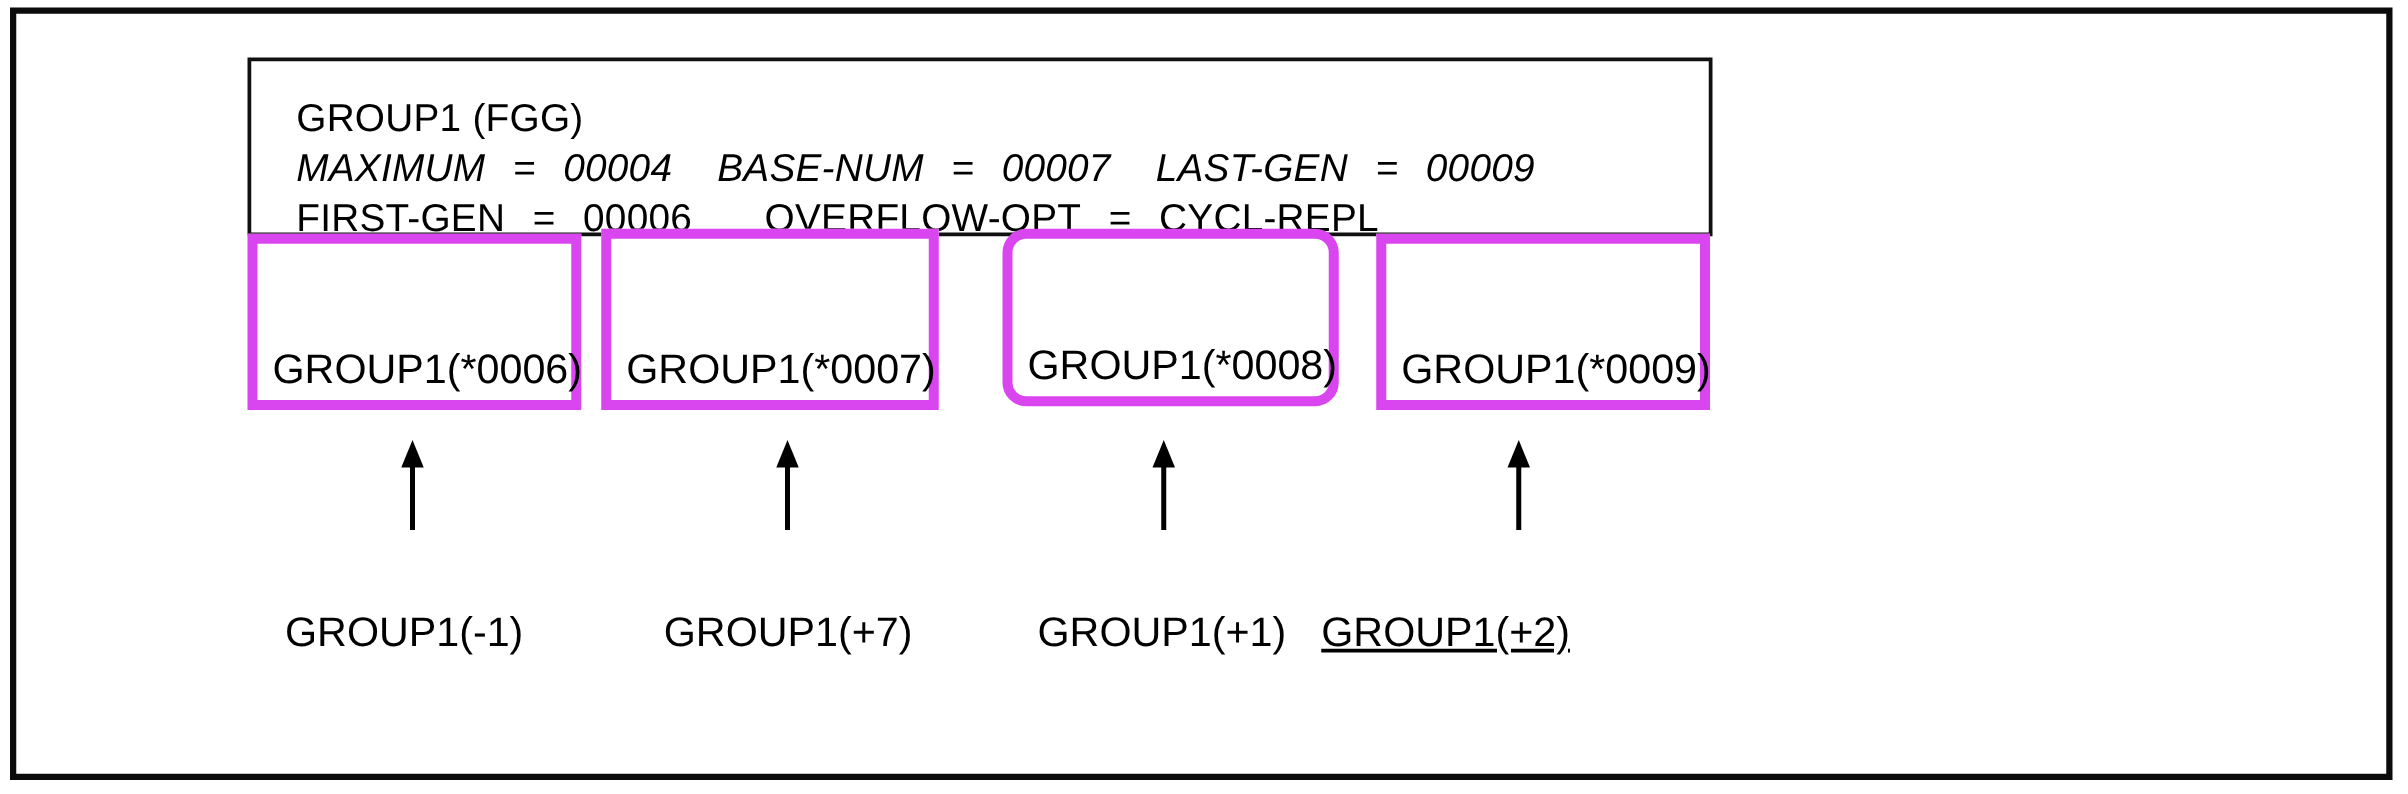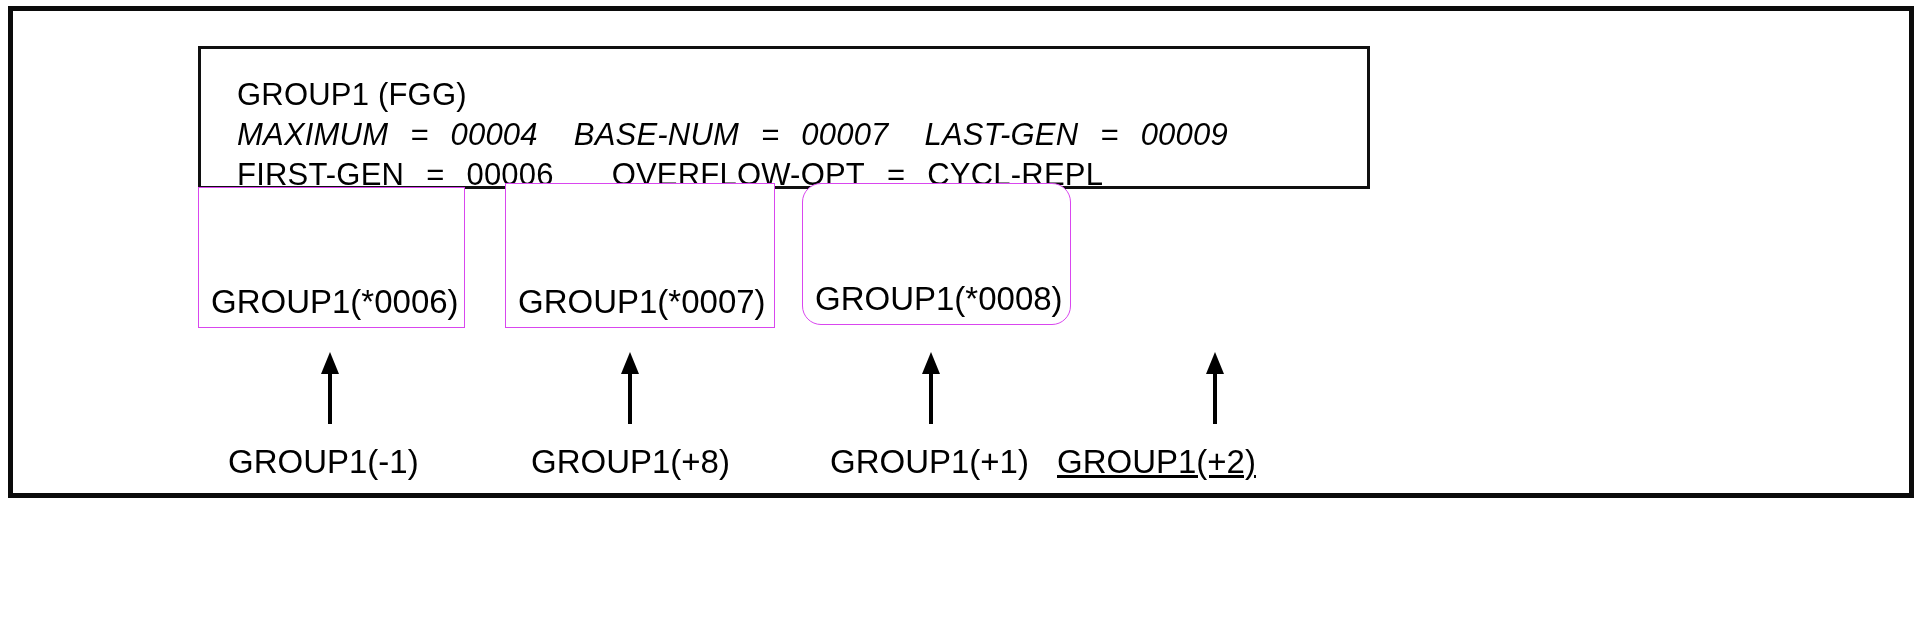--- a/index.html
+++ b/index.html
@@ -18,21 +18,21 @@
     color: #000000;
     overflow: hidden;
   }
 
   
   #outer-frame {
     position: absolute;
     left: 8px;
     top: 6px;
     width: 1906px;
-    height: 492px;
+    height: 618px;
     border: 5px solid #0b0b0b;
     box-sizing: border-box;
     background: #ffffff;
   }
 
   
   #header-box {
     position: absolute;
     left: 185px;
     top: 35px;
@@ -55,35 +55,35 @@
   #hdr-line-2 { top: 70px; font-style: italic; }
   #hdr-line-3 { top: 110px; }
 
   .hdr-seg { display: inline; }
   .hdr-gap-sm { display: inline-block; width: 22px; }
   .hdr-gap-lg { display: inline-block; width: 36px; }
 
   
   .gen-box {
     position: absolute;
-    border: 1px solid #d946ef;
+    border: 8px solid #d946ef;
     box-sizing: border-box;
     background: #ffffff;
   }
   .gen-label {
     position: absolute;
     left: 12px;
     bottom: 8px;
     font-size: 33px;
     line-height: 34px;
     white-space: nowrap;
   }
 
   #gen-box-0 { left: 185px;  top: 176px; width: 267px; height: 141px; }
-  #gen-box-1 { left: 492px;  top: 172px; width: 270px; height: 145px; }
+  #gen-box-1 { left: 468px;  top: 172px; width: 270px; height: 145px; }
   #gen-box-2 { left: 789px;  top: 172px; width: 269px; height: 142px; border-radius: 19px; }
   #gen-box-3 { left: 1088px; top: 176px; width: 267px; height: 141px; }
 
   
   .arrow {
     position: absolute;
     width: 30px;
     height: 72px;
   }
   .arrow .shaft {
@@ -109,20 +109,21 @@
   #arrow-2 { left: 903px;  top: 341px; }
   #arrow-3 { left: 1187px; top: 341px; }
 
   
   .rel-label {
     position: absolute;
     font-size: 33px;
     line-height: 34px;
     white-space: nowrap;
     text-align: center;
+    margin-top: 44px;
   }
   #rel-label-0 { left: 215px;  top: 434px; }
   #rel-label-1 { left: 518px;  top: 434px; }
   #rel-label-2 { left: 817px;  top: 434px; }
   #rel-label-3 { left: 1044px; top: 434px; text-decoration: underline; }
 </style>
 </head>
 <body>
 
 <div id="stage">
@@ -144,37 +145,40 @@
     </div>
 
     <div class="gen-box" id="gen-box-1">
       <span class="gen-label">GROUP1(*0007)</span>
     </div>
 
     <div class="gen-box" id="gen-box-2">
       <span class="gen-label">GROUP1(*0008)</span>
     </div>
 
+    <div class="gen-box" id="gen-box-3">
+      <span class="gen-label">GROUP1(*0009)</span>
+    </div>
 
     <div class="arrow" id="arrow-0">
       <span class="head"></span>
       <span class="shaft"></span>
     </div>
     <div class="arrow" id="arrow-1">
       <span class="head"></span>
       <span class="shaft"></span>
     </div>
     <div class="arrow" id="arrow-2">
       <span class="head"></span>
       <span class="shaft"></span>
     </div>
     <div class="arrow" id="arrow-3">
       <span class="head"></span>
       <span class="shaft"></span>
     </div>
 
     <div class="rel-label" id="rel-label-0">GROUP1(-1)</div>
-    <div class="rel-label" id="rel-label-1">GROUP1(+8)</div>
+    <div class="rel-label" id="rel-label-1">GROUP1(+7)</div>
     <div class="rel-label" id="rel-label-2">GROUP1(+1)</div>
     <div class="rel-label" id="rel-label-3">GROUP1(+2)</div>
 
   </div>
 </div>
 
 </body></html>

